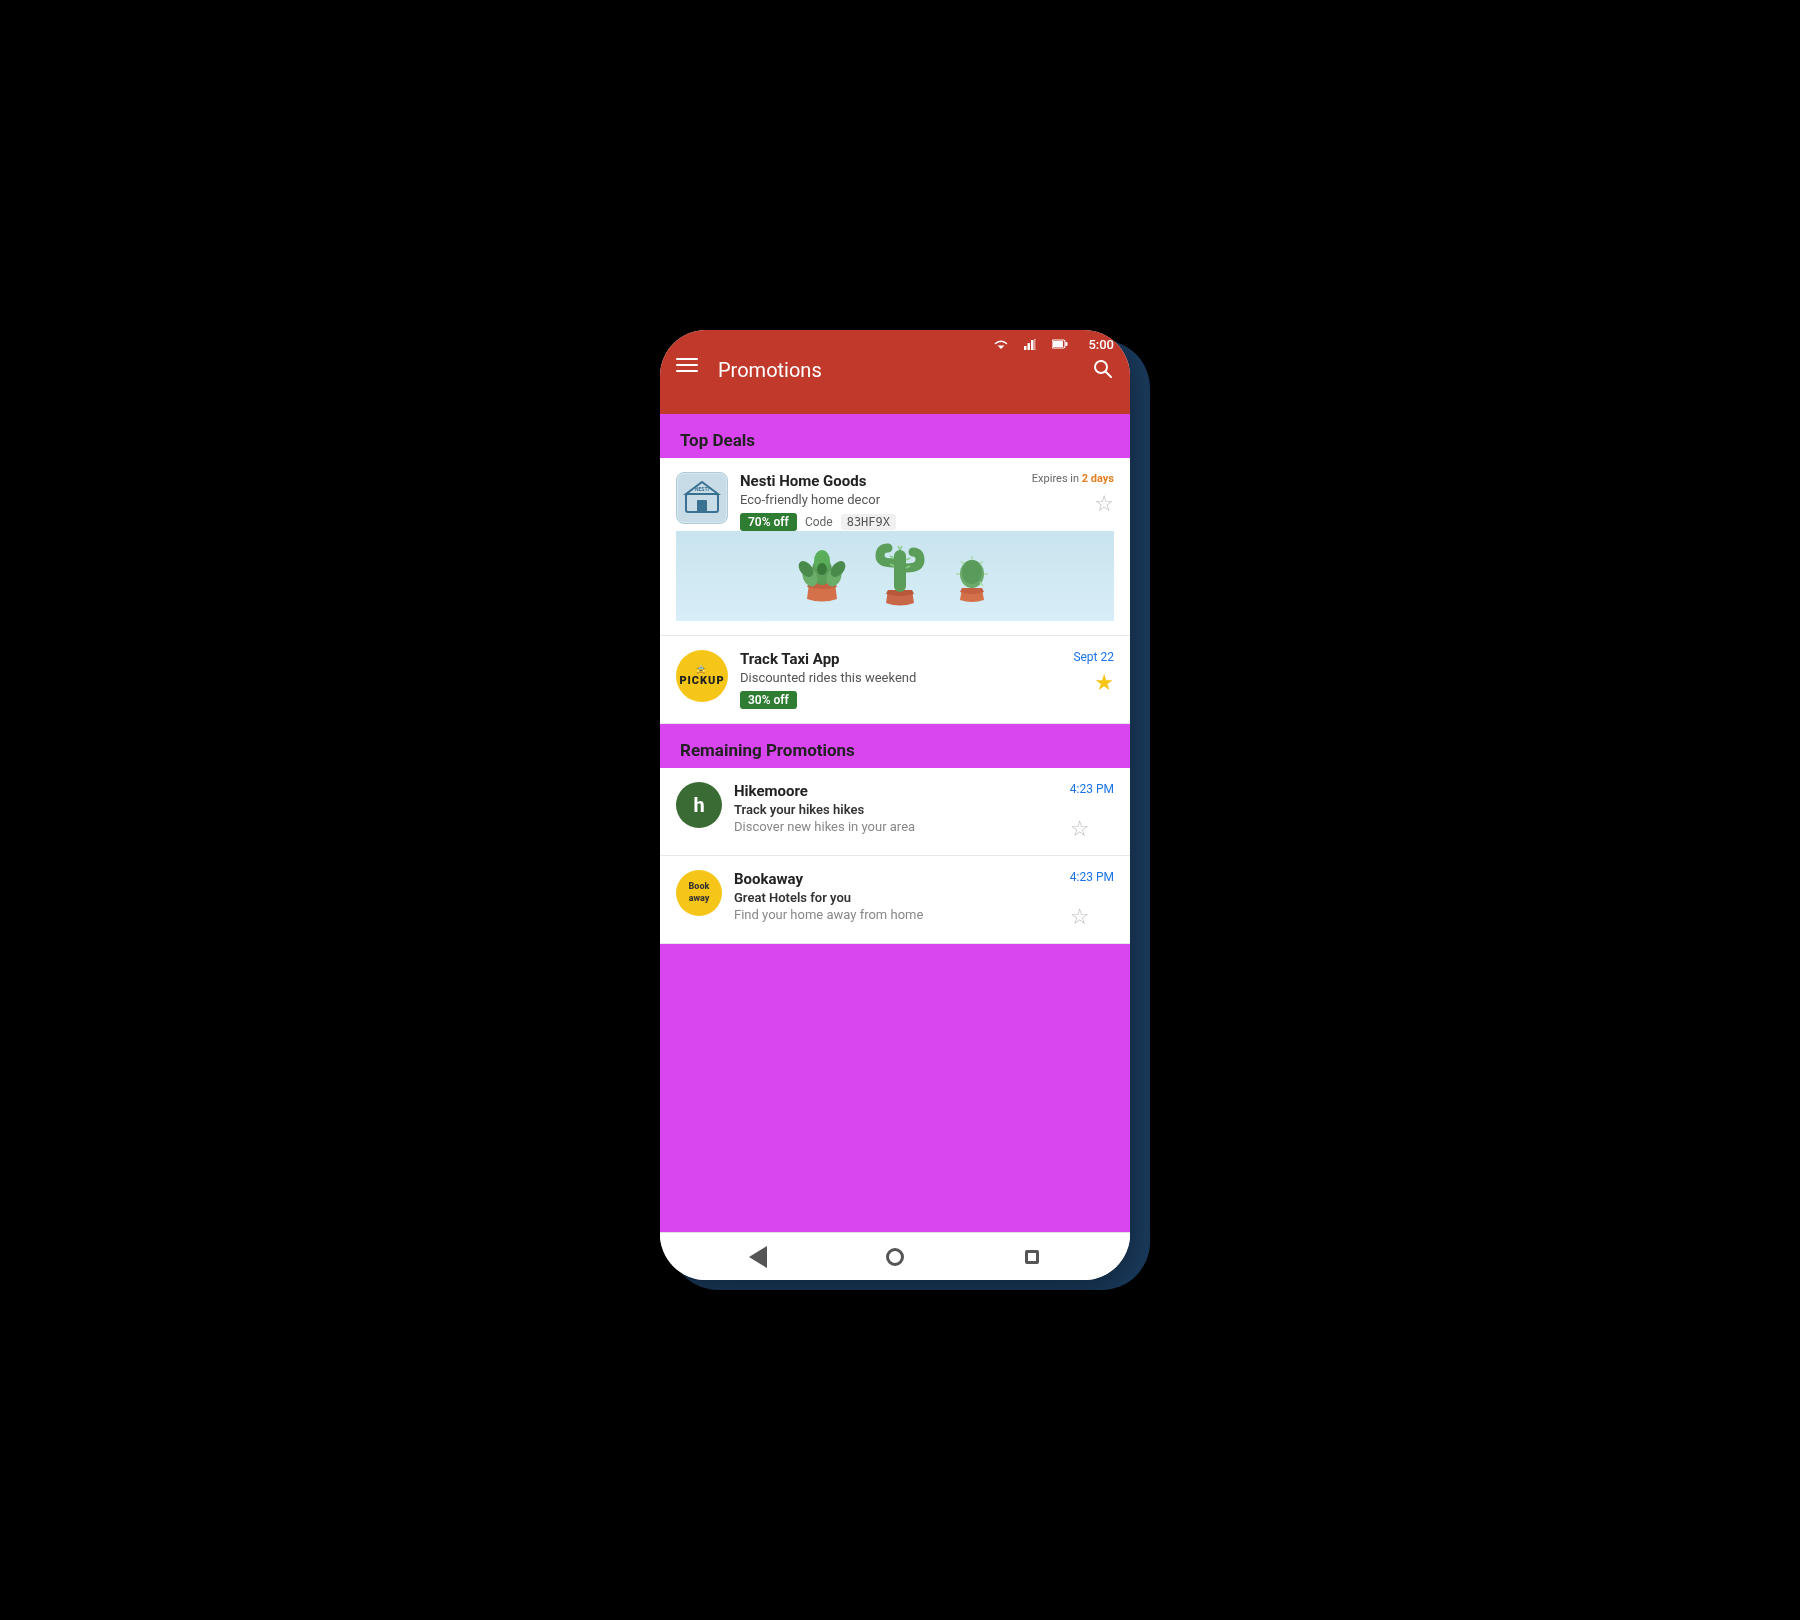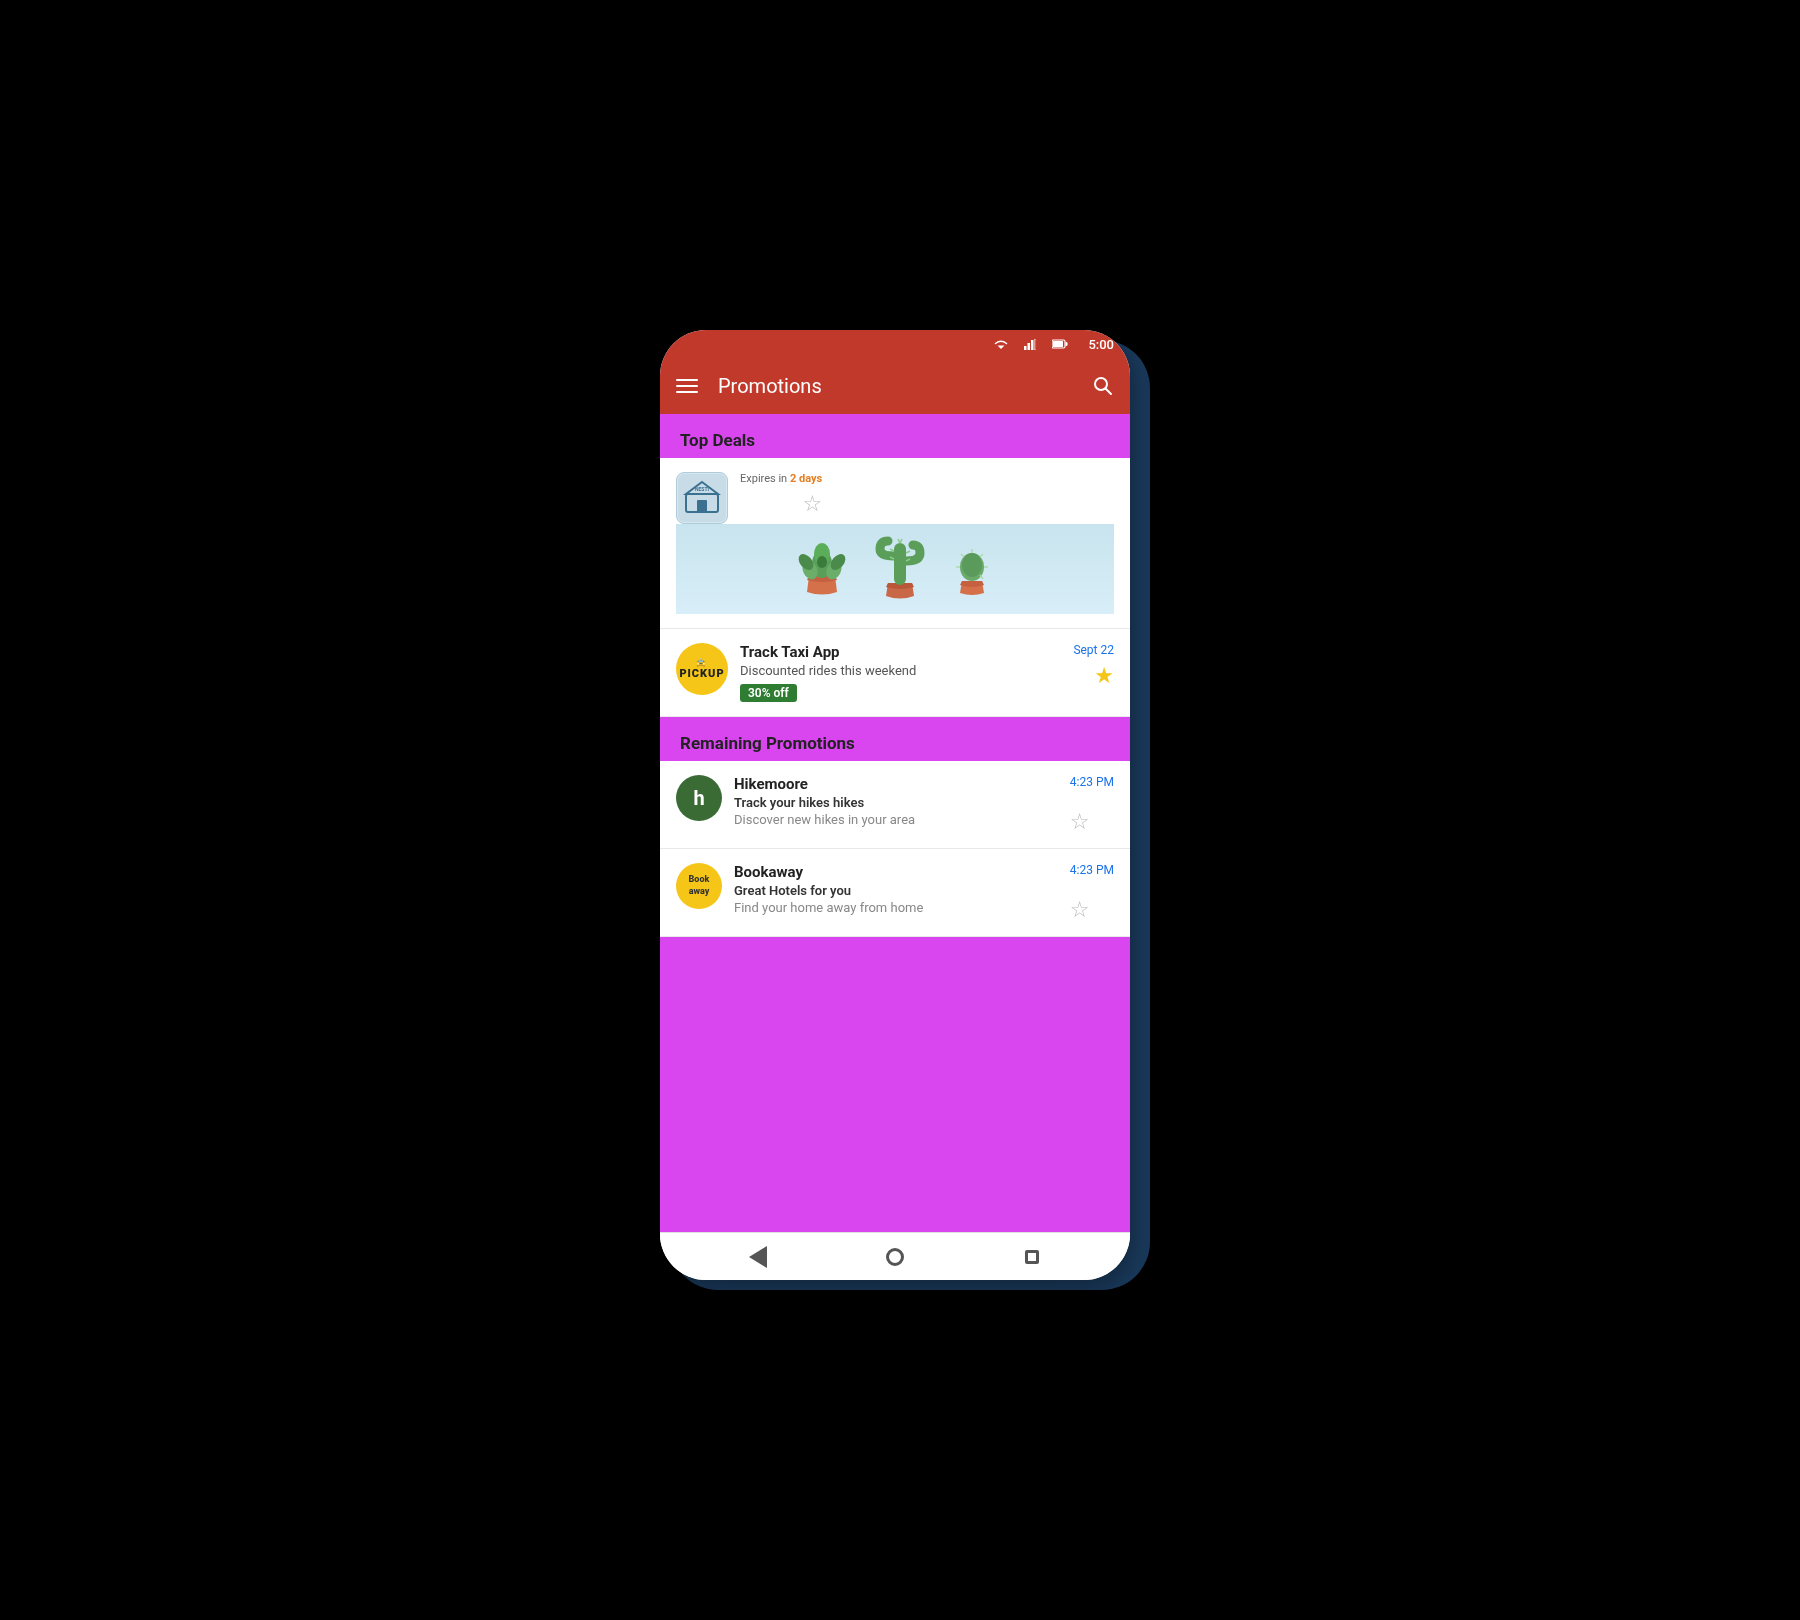--- a/index.html
+++ b/index.html
@@ -63,21 +63,21 @@
       font-size: 13px;
       font-weight: 500;
       margin-left: 4px;
     }
 
     
     .app-bar {
       background: #c0392b;
       height: 56px;
       display: flex;
-      align-items: center;
+      align-items: flex-start;
       padding: 0 16px;
     }
     .hamburger-icon {
       color: #fff;
       font-size: 20px;
       cursor: pointer;
       margin-right: 20px;
       display: flex;
       flex-direction: column;
       gap: 4px;
@@ -437,20 +437,29 @@
           <div class="logo-box nesti-logo">
             <svg width="48" height="48" viewBox="0 0 48 48">
               <rect width="48" height="48" fill="#c8dce8" rx="6"></rect>
               <rect x="8" y="20" width="32" height="18" fill="none" stroke="#3a7090" stroke-width="2" rx="2"></rect>
               <polygon points="24,8 40,20 8,20" fill="none" stroke="#3a7090" stroke-width="2"></polygon>
               <rect x="19" y="26" width="10" height="12" fill="#3a7090" rx="1"></rect>
               <text x="24" y="17" text-anchor="middle" font-size="5" fill="#3a7090" font-weight="700">NESTI</text>
             </svg>
           </div>
 
+          <div class="promo-meta">
+            <div class="promo-name">Nesti Home Goods</div>
+            <div class="promo-desc">Eco-friendly home decor</div>
+            <div class="promo-badges">
+              <span class="discount-badge">70% off</span>
+              <span class="code-label">Code</span>
+              <span class="code-value">83HF9X</span>
+            </div>
+          </div>
 
           <div class="promo-right">
             <div class="expires-text">
               <span>Expires in </span><span class="expires-highlight">2 days</span>
             </div>
             <span class="star-icon star-empty">☆</span>
           </div>
         </div>
 
         <div class="cactus-container">

